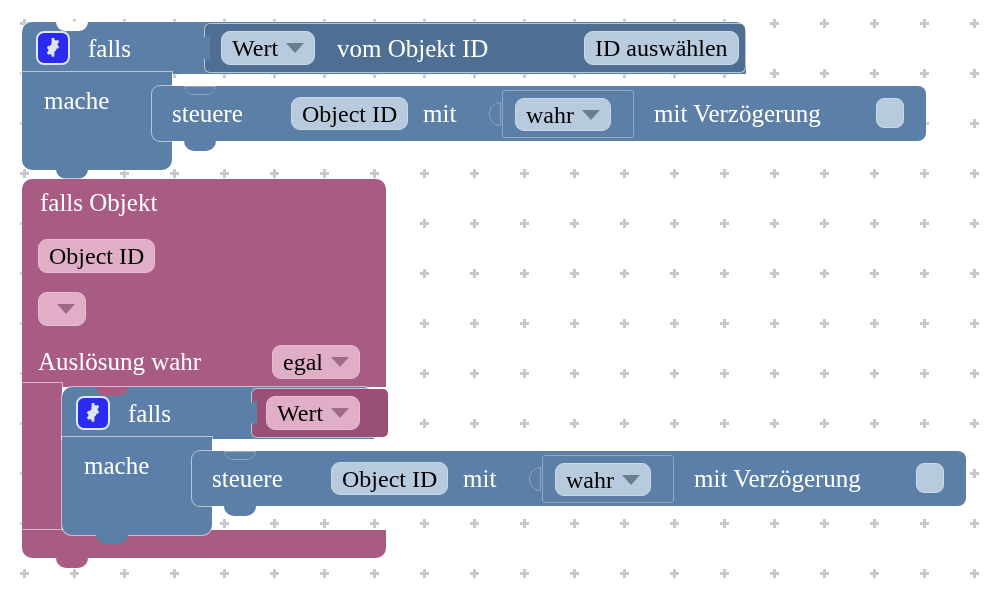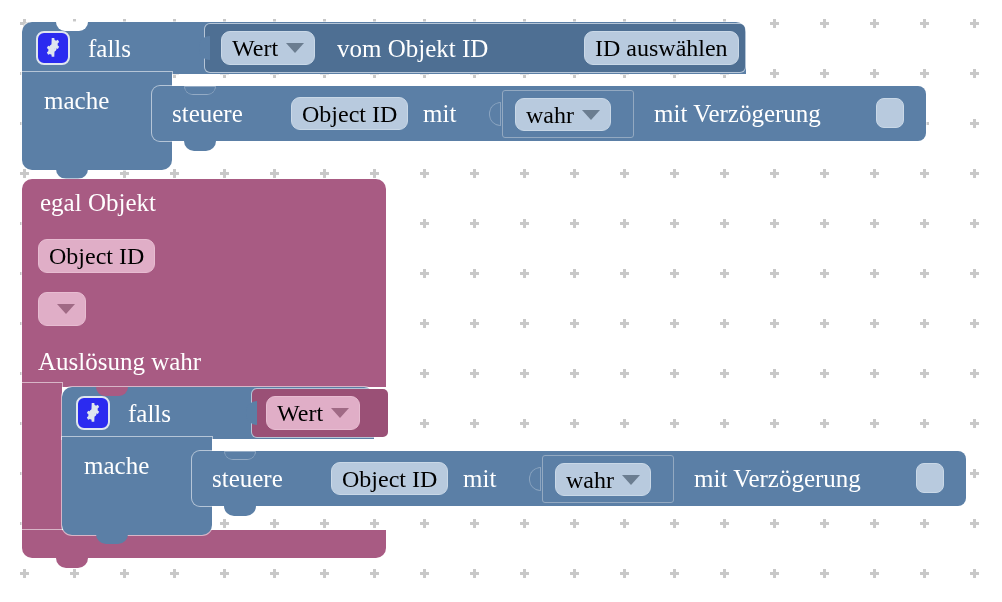--- a/index.html
+++ b/index.html
@@ -405,31 +405,35 @@
 
   <div class="layer">
 
     <div class="blk pink stroke" style="left:22px;top:179px;width:364px;height:208px;border-radius:10px 10px 0 0;"></div>
 
     <div class="blk pink stroke" style="left:22px;top:383px;width:40px;height:155px;"></div>
 
     <div class="blk pink stroke" style="left:22px;top:530px;width:364px;height:28px;border-radius:0 0 10px 10px;"></div>
     <div class="tab-bot" style="left:56px;top:557px;width:32px;height:11px;background:#a85b83;"></div>
 
-    <span class="lbl" style="left:40px;top:190px;">egal Objekt</span>
+    <span class="lbl" style="left:40px;top:190px;">falls Objekt</span>
 
     <div class="field pinkfield" style="left:38px;top:239px;height:34px;">
       <span class="ftxt">Object ID</span>
     </div>
 
     <div class="field pinkfield" style="left:38px;top:292px;height:34px;">
       <span class="arrow"></span>
     </div>
 
     <span class="lbl" style="left:38px;top:349px;">Auslösung wahr</span>
+    <div class="field pinkfield" style="left:272px;top:345px;height:34px;">
+      <span class="ftxt">egal</span>
+      <span class="arrow"></span>
+    </div>
 
     <div class="blk blue stroke" style="left:62px;top:387px;width:312px;height:52px;border-radius:10px 10px 0 0;"></div>
     <div class="tab-top" style="left:96px;top:387px;width:32px;height:9px;background:#a85b83;border-radius:0 0 12px 12px;"></div>
 
     <div class="gear" style="left:76px;top:396px;">
       <svg width="22" height="22" viewBox="0 0 24 24" aria-hidden="true">
         <path fill="#dfe6ef" d="M12 8a4 4 0 1 0 0 8 4 4 0 0 0 0-8zm0 2.2a1.8 1.8 0 1 1 0 3.6 1.8 1.8 0 0 1 0-3.6z"></path>
         <path fill="#dfe6ef" d="M10.6 2h2.8l.35 2.2c.55.17 1.06.42 1.52.74l2.03-.9 1.4 2.42-1.66 1.48c.06.3.09.62.09.94s-.03.64-.09.94l1.66 1.48-1.4 2.42-2.03-.9c-.46.32-.97.57-1.52.74L13.4 22h-2.8l-.35-2.2a5.9 5.9 0 0 1-1.52-.74l-2.03.9-1.4-2.42 1.66-1.48a5.6 5.6 0 0 1 0-1.88L5.3 12.7l1.4-2.42 2.03.9c.46-.32.97-.57 1.52-.74L10.6 2z" transform="translate(0,-1) scale(1,1.02)"></path>
       </svg>
     </div>

